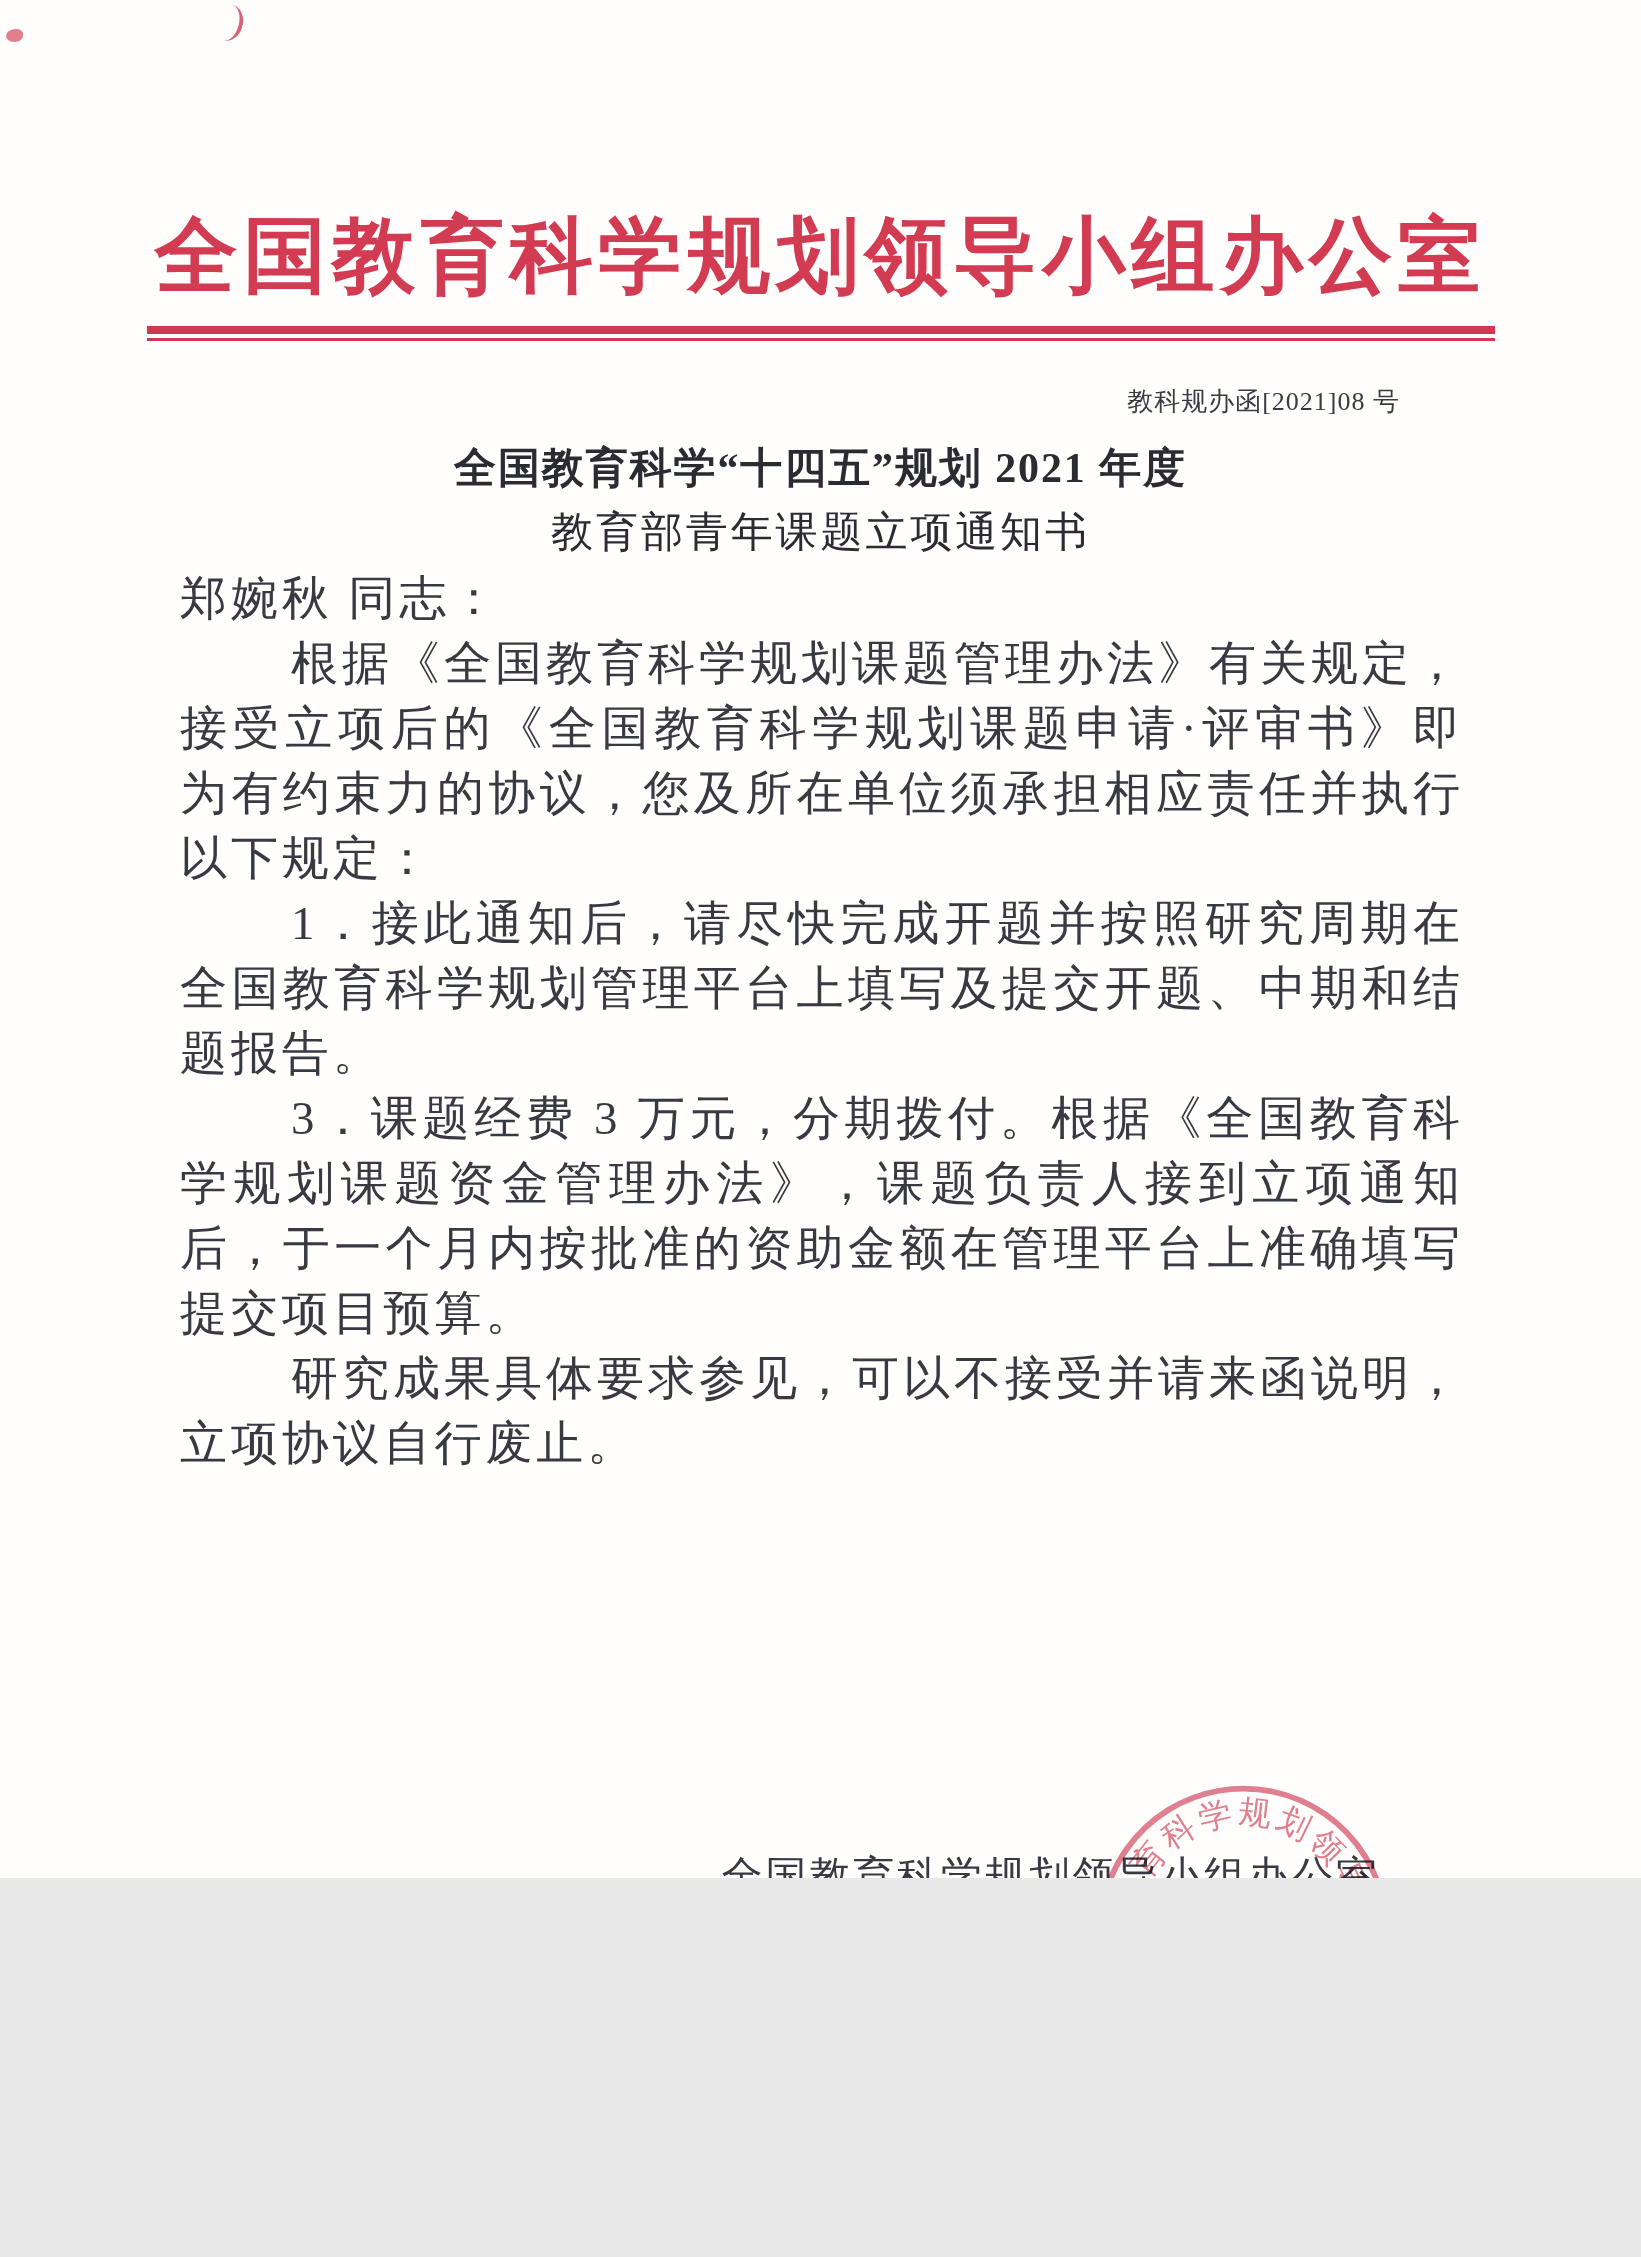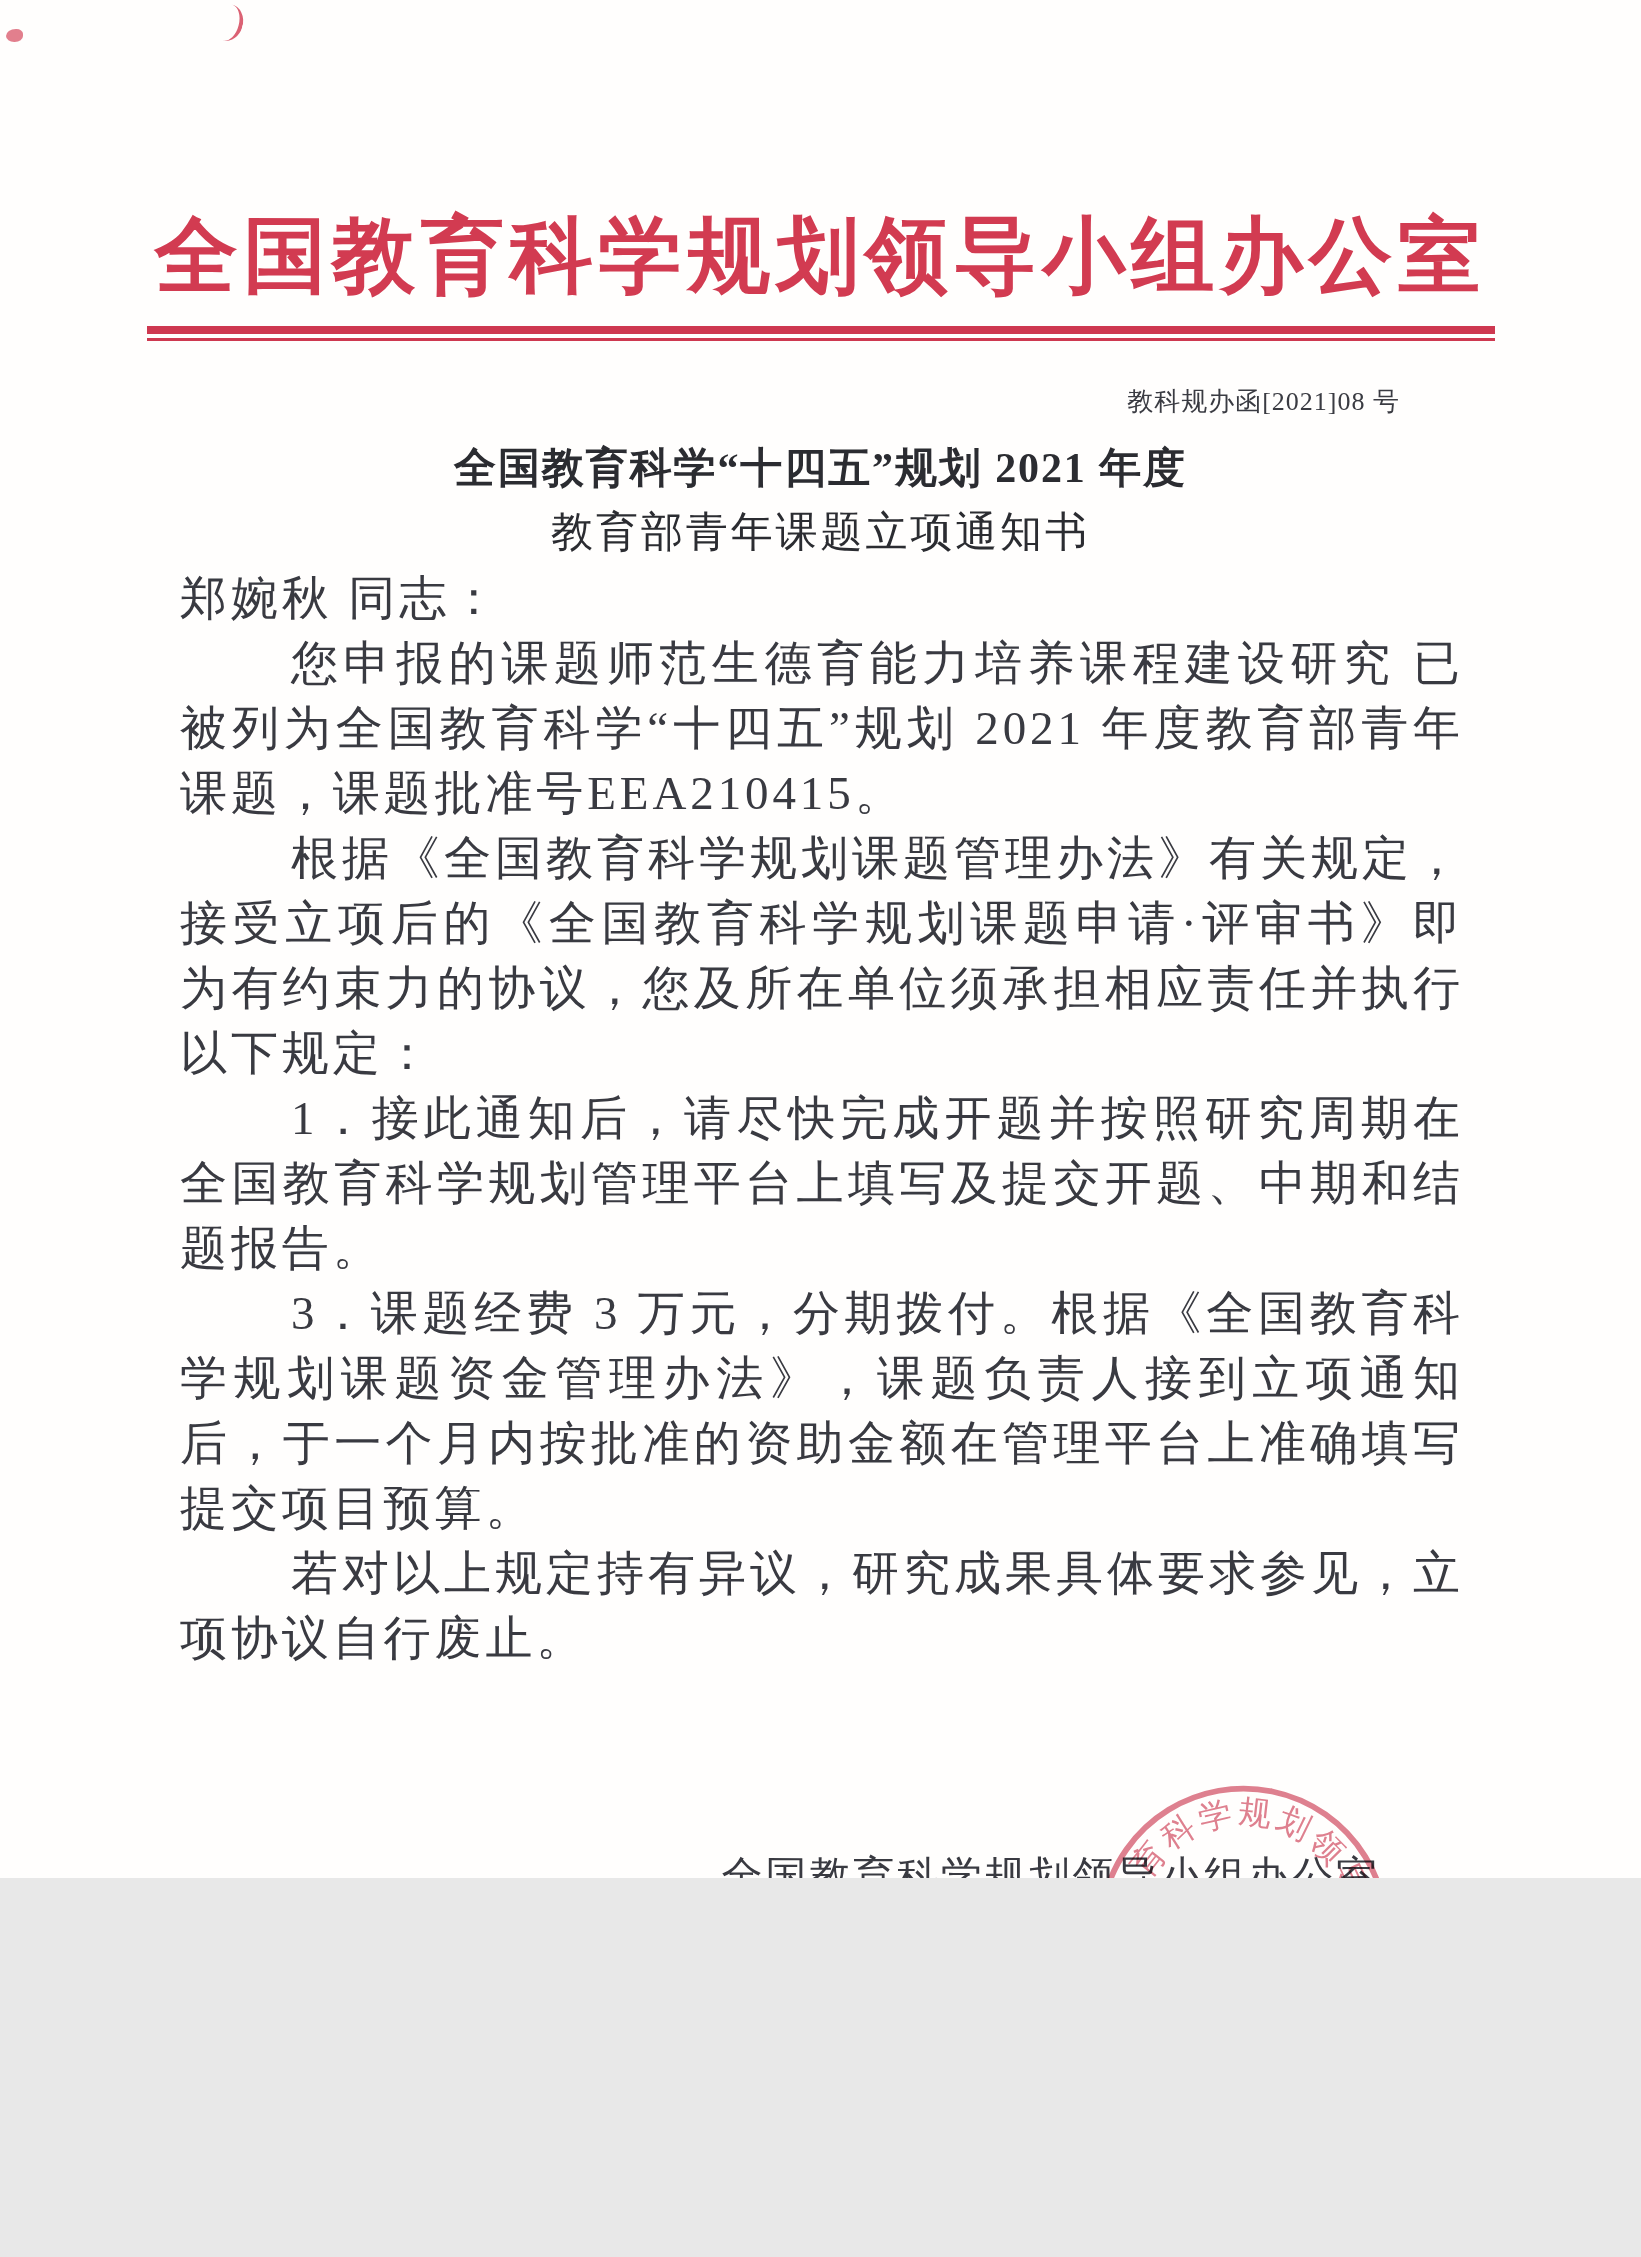--- a/index.html
+++ b/index.html
@@ -84,26 +84,25 @@
   <div class="doc-number">教科规办函[2021]08 号</div>
 
   <div class="doc-title">
     <div class="t1">全国教育科学“十四五”规划 2021 年度</div>
     <div class="t2">教育部青年课题立项通知书</div>
   </div>
 
   <div class="body">
     <div class="salutation"><span class="kai">郑婉秋</span><span> 同志：</span></div>
 
-    <p class="para"><span>您申报的课题</span><span class="kai">师范生德育能力培养课程建设研究</span><span> 已被列为全国教育科学“十四五”规划 2021 年度教育部青年课题，课题批准号EEA210415。</span></p>
 
     <p class="para">根据《全国教育科学规划课题管理办法》有关规定，接受立项后的《全国教育科学规划课题申请·评审书》即为有约束力的协议，您及所在单位须承担相应责任并执行以下规定：</p>
     <p class="para">1．接此通知后，请尽快完成开题并按照研究周期在全国教育科学规划管理平台上填写及提交开题、中期和结题报告。</p>
     <p class="para">3．课题经费 3 万元，分期拨付。根据《全国教育科学规划课题资金管理办法》，课题负责人接到立项通知后，于一个月内按批准的资助金额在管理平台上准确填写提交项目预算。</p>
-    <p class="para">若对以上规定持有异议，研究成果具体要求参见，立项协议自行废止。</p>
+    <p class="para">研究成果具体要求参见，可以不接受并请来函说明，立项协议自行废止。</p>
   </div>
 
   <div class="signature">
     <div>全国教育科学规划领导小组办公室</div>
     <div>二〇二一年七月十八日</div>
   </div>
 
   <svg class="seal" viewBox="0 0 320 320" xmlns="http://www.w3.org/2000/svg">
     <circle cx="160" cy="160" r="148" fill="none" stroke="#d96b7c" stroke-width="6"></circle>
     <path id="sealArc" d="M 54.7 198.3 A 112 112 0 1 1 265.3 198.3" fill="none"></path>

